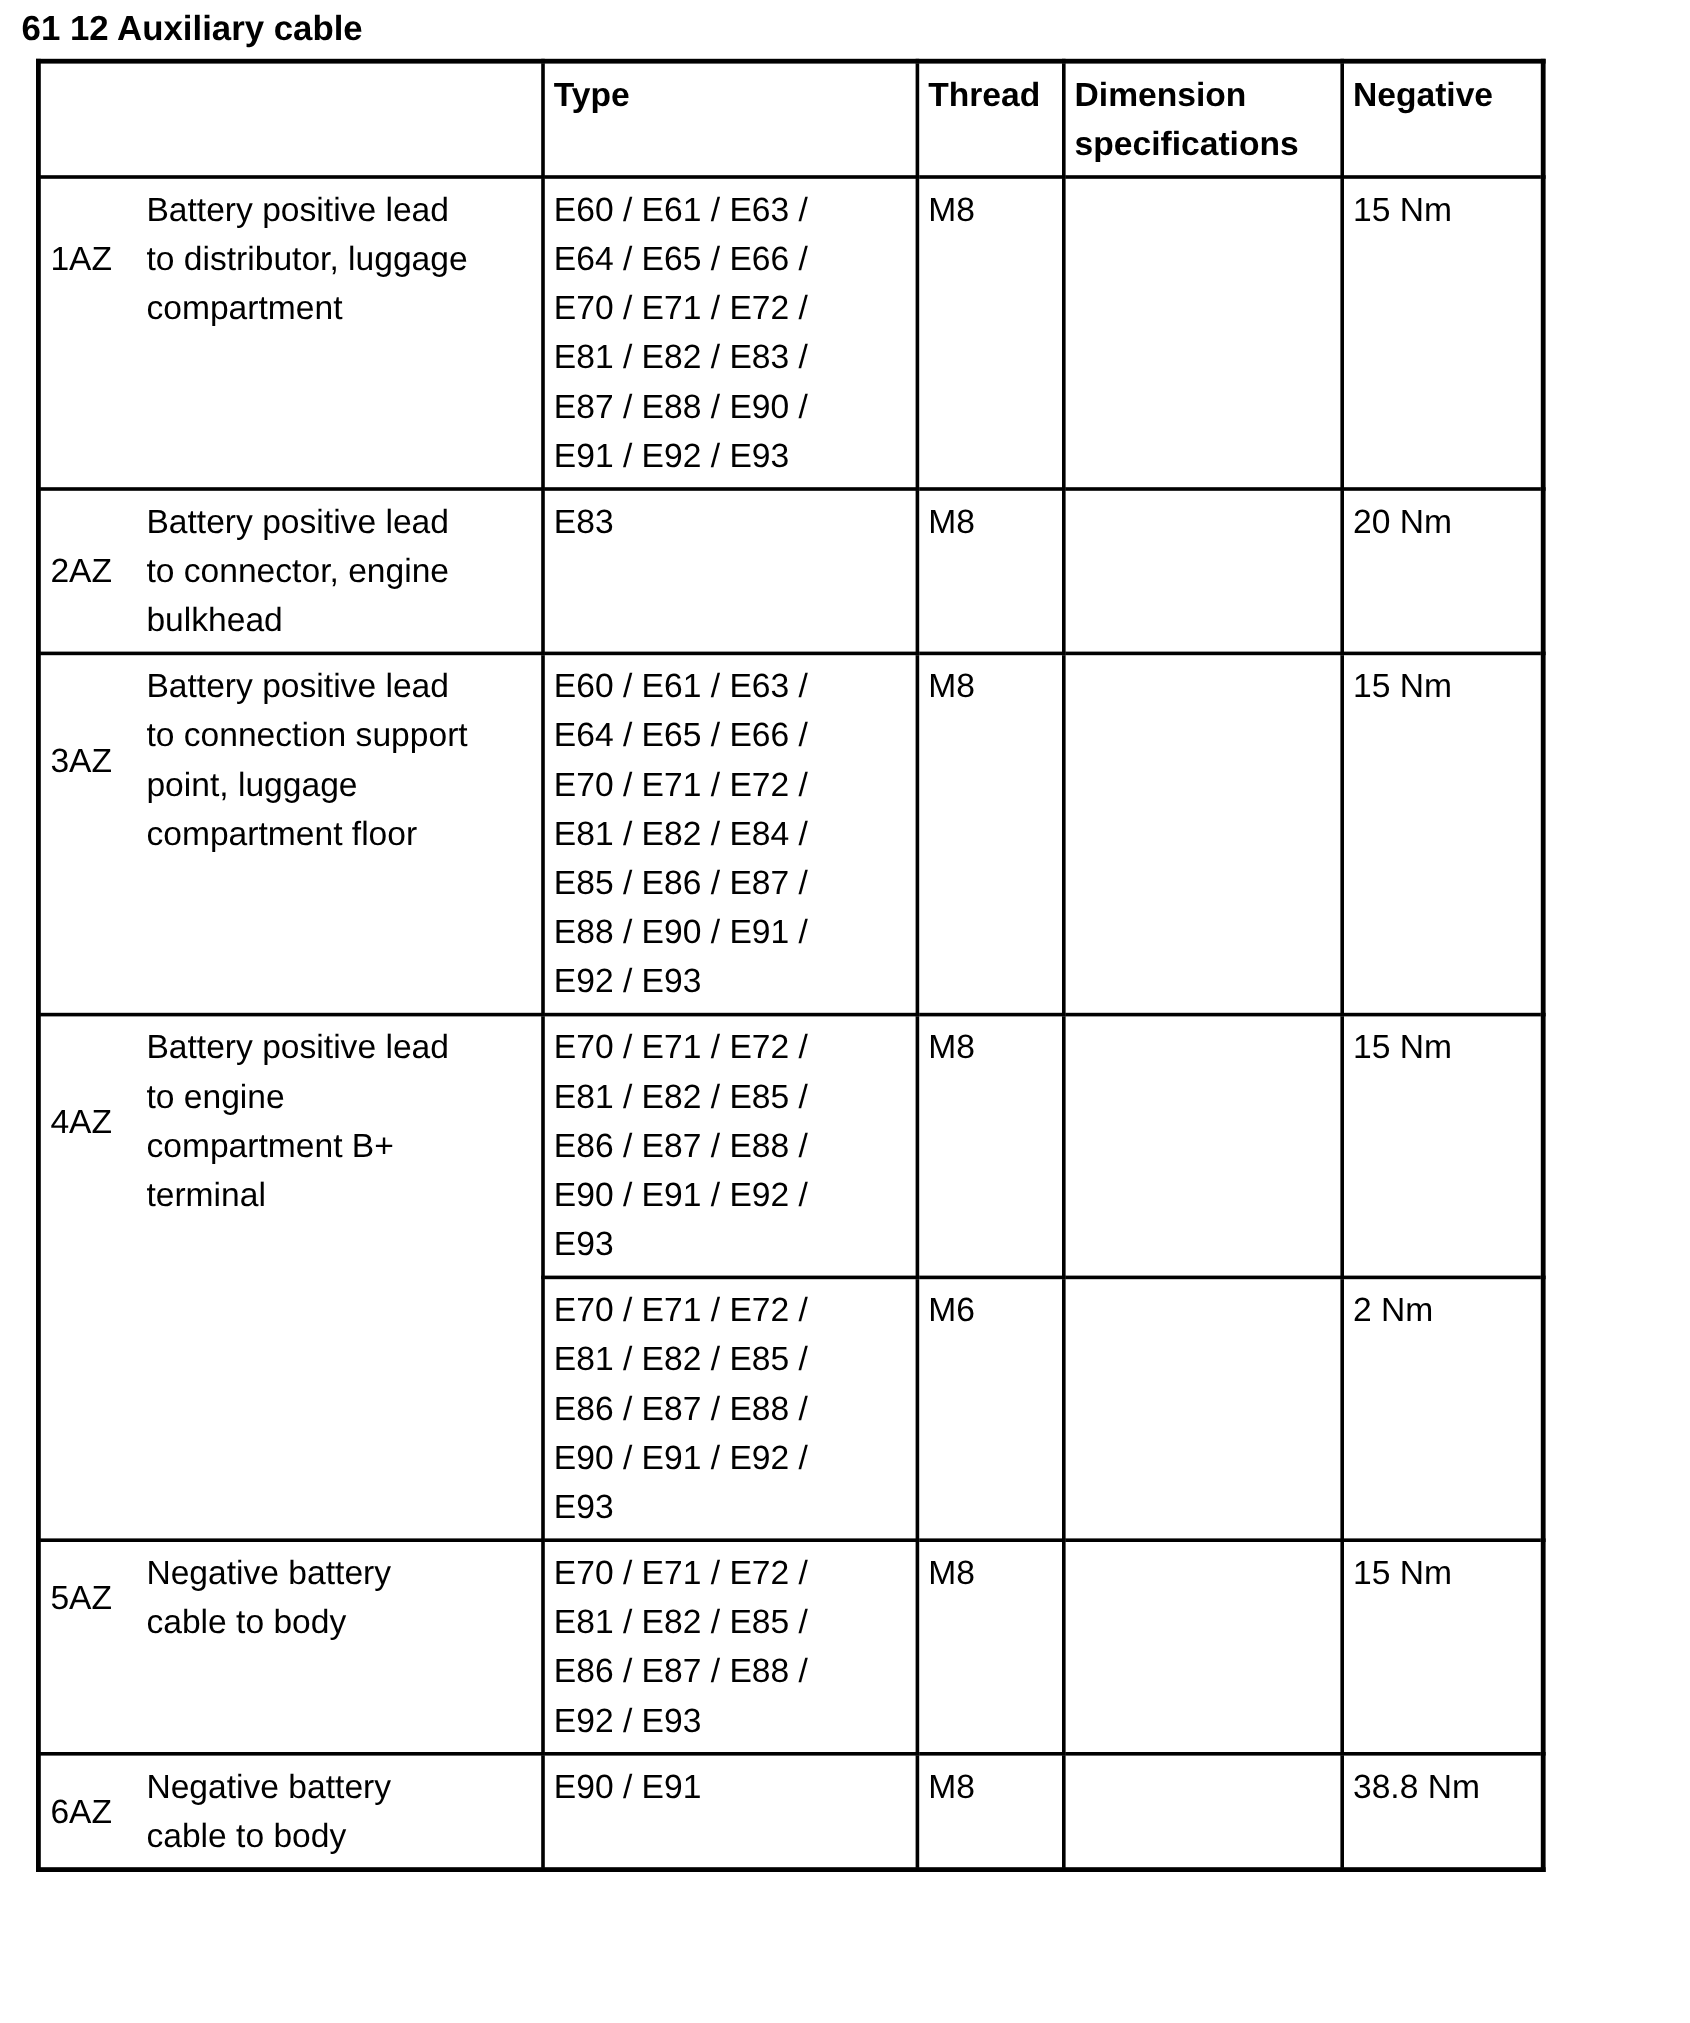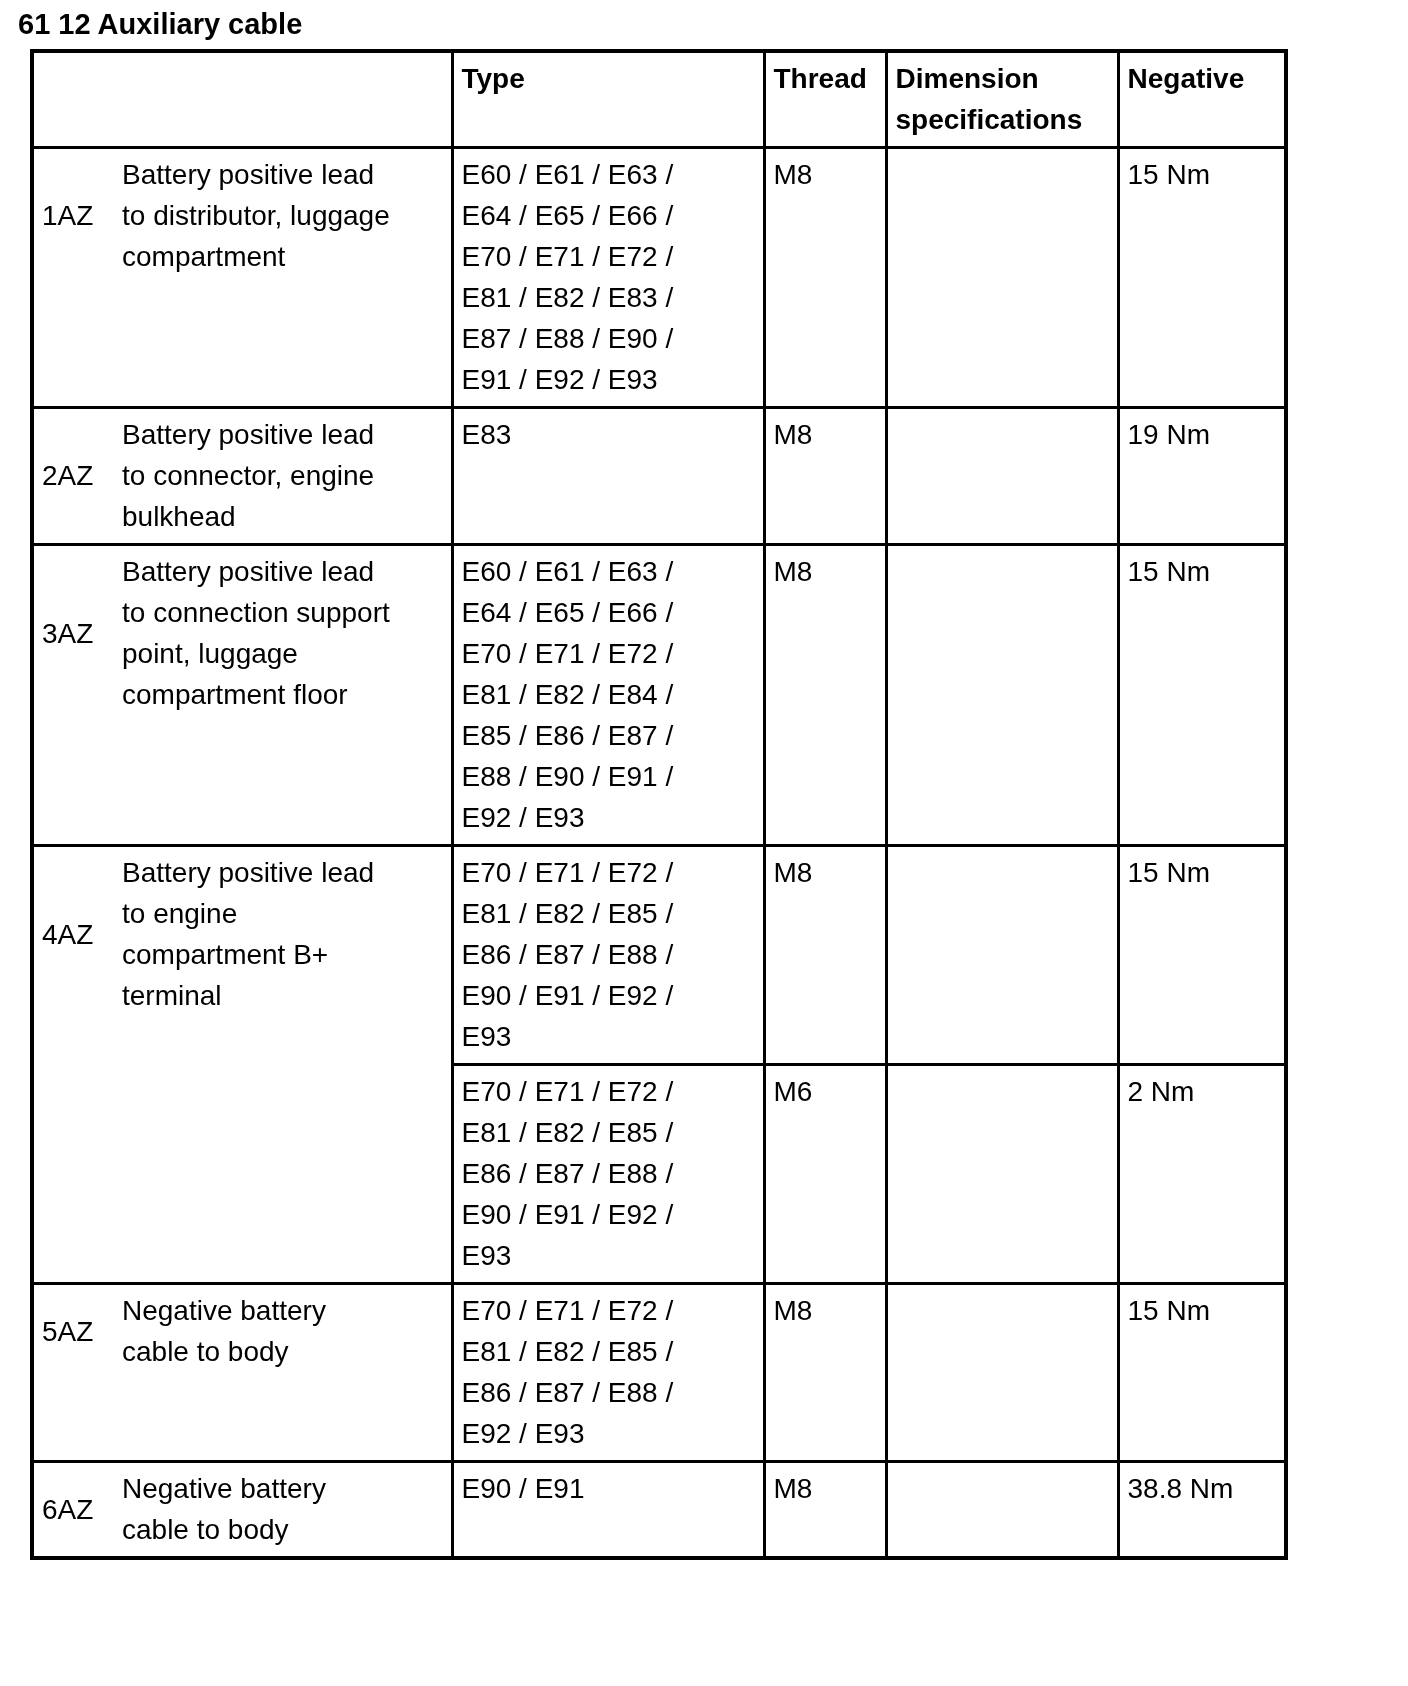--- a/index.html
+++ b/index.html
@@ -113,21 +113,21 @@
           <div class="item-inner">
             <span class="item-code">2AZ</span>
             <span class="item-desc pre">Battery positive lead
 to connector, engine
 bulkhead</span>
           </div>
         </td>
         <td class="pre">E83</td>
         <td>M8</td>
         <td></td>
-        <td>19 Nm</td>
+        <td>20 Nm</td>
       </tr>
 
       <tr>
         <td class="item-cell">
           <div class="item-inner">
             <span class="item-code">3AZ</span>
             <span class="item-desc pre">Battery positive lead
 to connection support
 point, luggage
 compartment floor</span>

